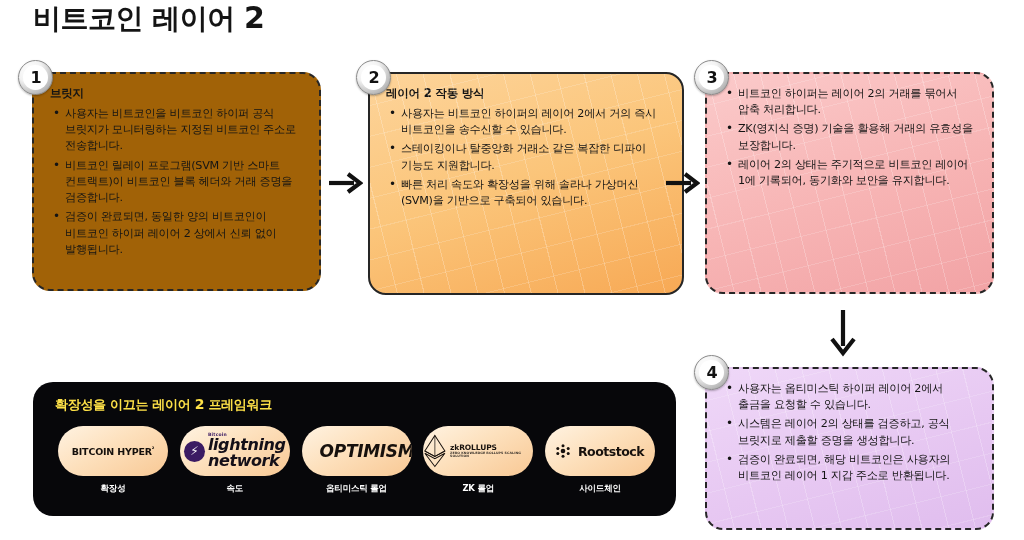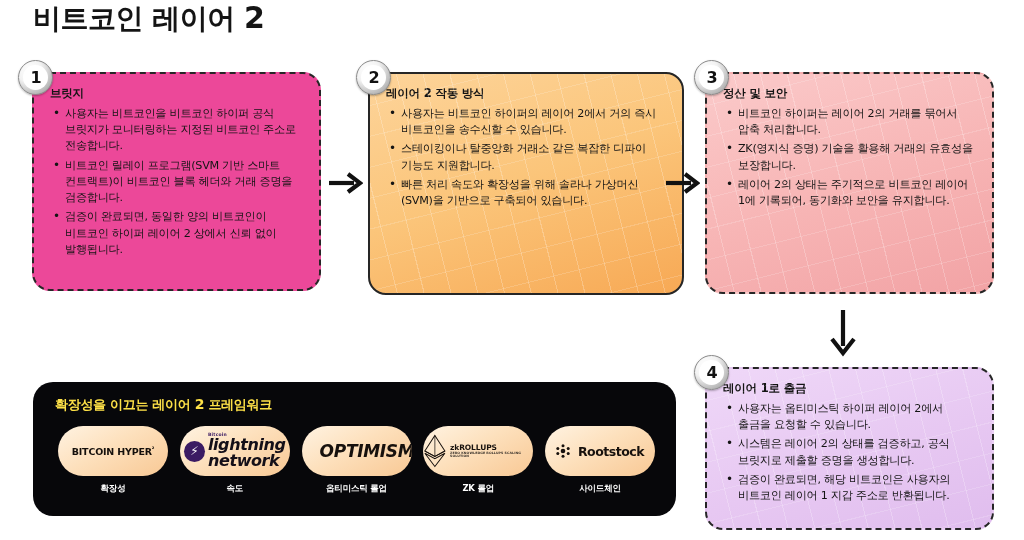--- a/index.html
+++ b/index.html
@@ -21,21 +21,21 @@
     font-family: "DejaVu Sans", sans-serif;
     font-weight: 700; font-size: 30px; letter-spacing: -1px;
   }
 
   
   .card {
     position: absolute;
     border-radius: 18px;
     padding: 12px 14px 10px 16px;
   }
-  .card.dashed { border: 2px dashed #262626; background: #ec4899; }
+  .card.dashed { border: 2px dashed #262626; background: #a16207; }
   .card.solid  { border: 2px solid #262626; }
 
   .card-title {
     font-size: 11.5px; font-weight: 700; color: #141414;
     margin-bottom: 5px; letter-spacing: -0.2px;
   }
   .card-title .b { font-weight: 800; }
   .card ul { list-style: none; }
   .card li {
     position: relative;
@@ -204,44 +204,39 @@
       <path d="M2 17 H27" stroke="#111" stroke-width="4.2" stroke-linecap="butt" fill="none"></path>
       <path d="M21 8 L33 17 L21 26" stroke="#111" stroke-width="4.2" fill="none" stroke-linejoin="miter" stroke-linecap="butt"></path>
     </svg>
   </div>
 
   <div class="badge" id="badge3">
     <span>3</span>
   </div>
   <div class="card" id="card3">
     <div class="tex"></div>
-    <div class="card-title">정산 및 보안</div>
     <ul>
       <li>비트코인 하이퍼는 레이어 2의 거래를 묶어서 압축 처리합니다.</li>
       <li>ZK(영지식 증명) 기술을 활용해 거래의 유효성을 보장합니다.</li>
       <li>레이어 2의 상태는 주기적으로 비트코인 레이어 1에 기록되어, 동기화와 보안을 유지합니다.</li>
     </ul>
   </div>
 
   <div class="arrow" id="arrow3">
     <svg width="34" height="50" viewBox="0 0 34 50" aria-hidden="true">
       <path d="M17 2 V38" stroke="#111" stroke-width="4.2" fill="none" stroke-linecap="butt"></path>
       <path d="M6 31 L17 45 L28 31" stroke="#111" stroke-width="4.2" fill="none" stroke-linejoin="miter" stroke-linecap="butt"></path>
     </svg>
   </div>
 
   <div class="badge" id="badge4">
     <span>4</span>
   </div>
   <div class="card" id="card4">
     <div class="tex"></div>
-    <div class="card-title">
-      <span>레이어</span>
-      <span class="b">1</span><span>로 출금</span>
-    </div>
     <ul>
       <li>사용자는 옵티미스틱 하이퍼 레이어 2에서 출금을 요청할 수 있습니다.</li>
       <li>시스템은 레이어 2의 상태를 검증하고, 공식 브릿지로 제출할 증명을 생성합니다.</li>
       <li>검증이 완료되면, 해당 비트코인은 사용자의 비트코인 레이어 1 지갑 주소로 반환됩니다.</li>
     </ul>
   </div>
 
   <div id="panel">
     <div class="panel-title">
       <span>확장성을 이끄는 레이어</span>

